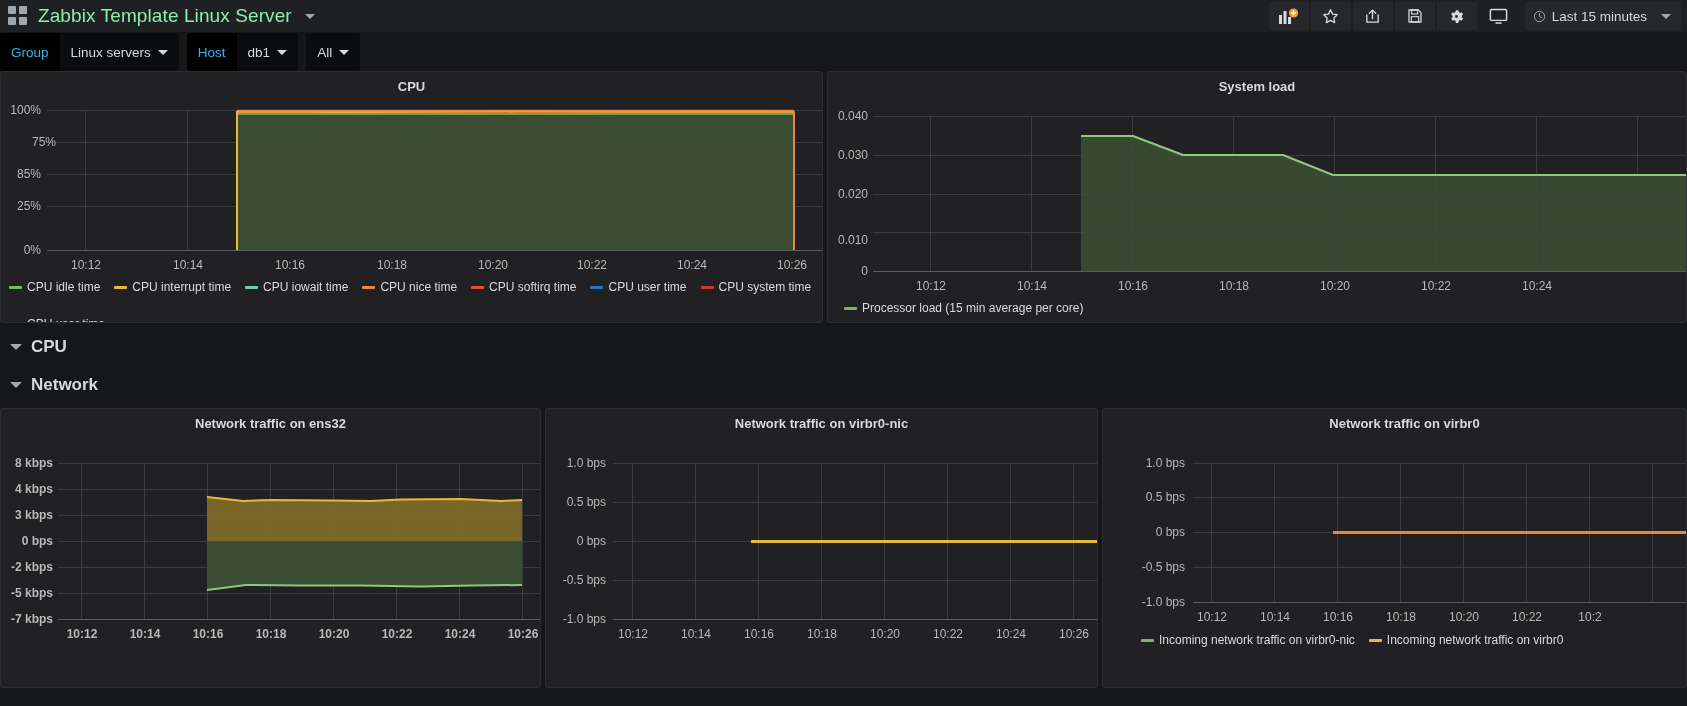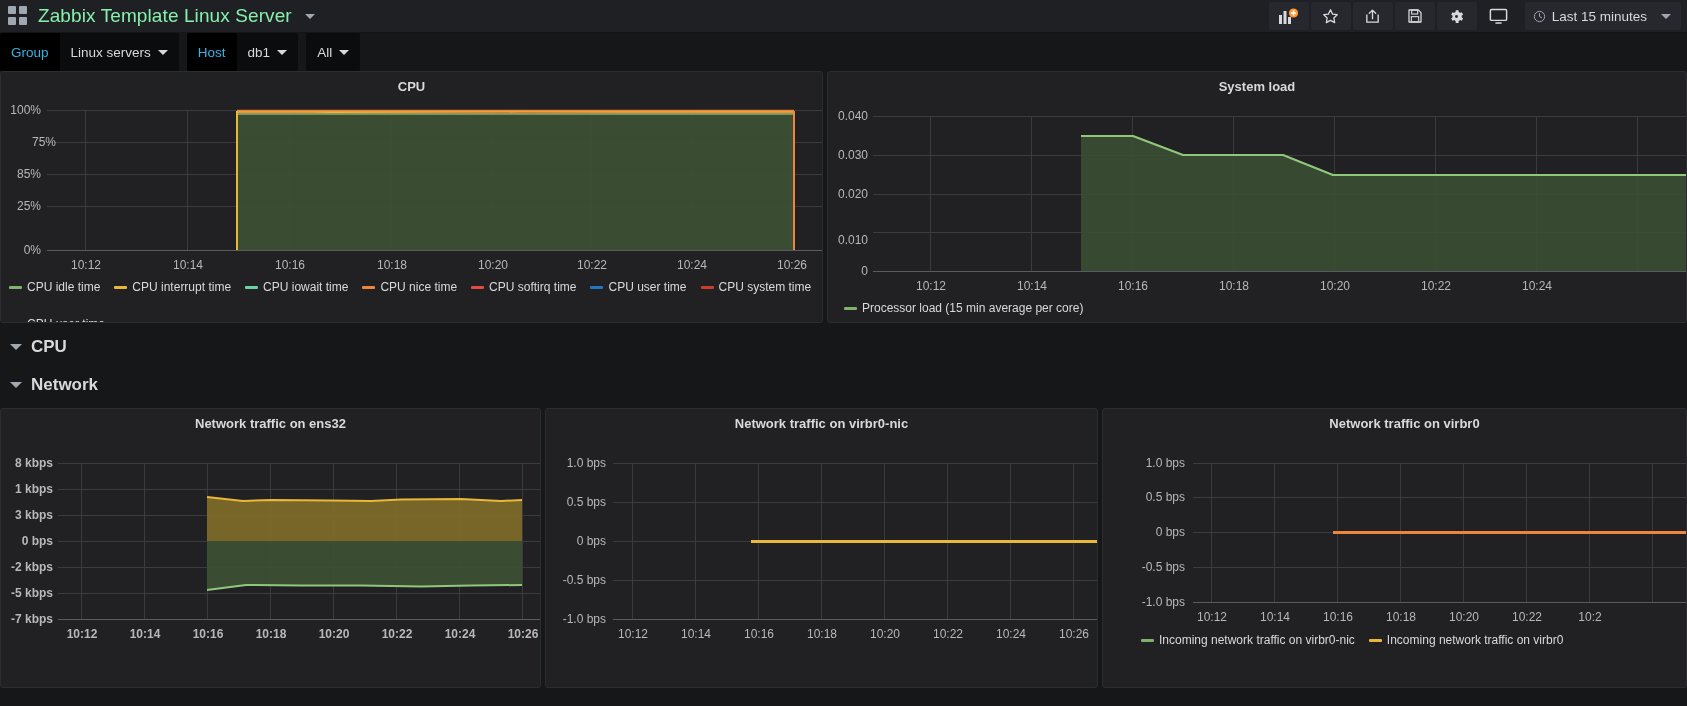--- a/index.html
+++ b/index.html
@@ -447,21 +447,21 @@
 
         <path d="M206,106 L206,62 L242,66 L270,65 L330,65.5 L370,66 L400,64.5 L460,64 L500,66 L521,65 L521,106 Z" fill="#7d6a2a" fill-opacity="0.95"></path>
         <path d="M206,62 L242,66 L270,65 L330,65.5 L370,66 L400,64.5 L460,64 L500,66 L521,65" fill="none" stroke="#EAB839" stroke-width="2" stroke-linejoin="round"></path>
 
         <path d="M206,106 L206,155 L245,150 L300,150.5 L360,150.5 L420,151.5 L470,150.5 L521,150 L521,106 Z" fill="#3c5035" fill-opacity="0.95"></path>
         <path d="M206,155 L245,150 L300,150.5 L360,150.5 L420,151.5 L470,150.5 L521,150" fill="none" stroke="#8fc87a" stroke-width="2" stroke-linejoin="round"></path>
         <line x1="57" y1="184.5" x2="541" y2="184.5" stroke="#5a5b60" stroke-width="1"></line>
       </svg>
 
       <div class="axis-label" style="left:0; top:21px; width:52px;">8 kbps</div>
-      <div class="axis-label" style="left:0; top:47px; width:52px;">1 kbps</div>
+      <div class="axis-label" style="left:0; top:47px; width:52px;">4 kbps</div>
       <div class="axis-label" style="left:0; top:73px; width:52px;">3 kbps</div>
       <div class="axis-label" style="left:0; top:99px; width:52px;">0 bps</div>
       <div class="axis-label" style="left:0; top:125px; width:52px;">-2 kbps</div>
       <div class="axis-label" style="left:0; top:151px; width:52px;">-5 kbps</div>
       <div class="axis-label" style="left:0; top:177px; width:52px;">-7 kbps</div>
 
       <div class="x-label" style="left:50px; top:192px; width:62px;">10:12</div>
       <div class="x-label" style="left:113px; top:192px; width:62px;">10:14</div>
       <div class="x-label" style="left:176px; top:192px; width:62px;">10:16</div>
       <div class="x-label" style="left:239px; top:192px; width:62px;">10:18</div>

